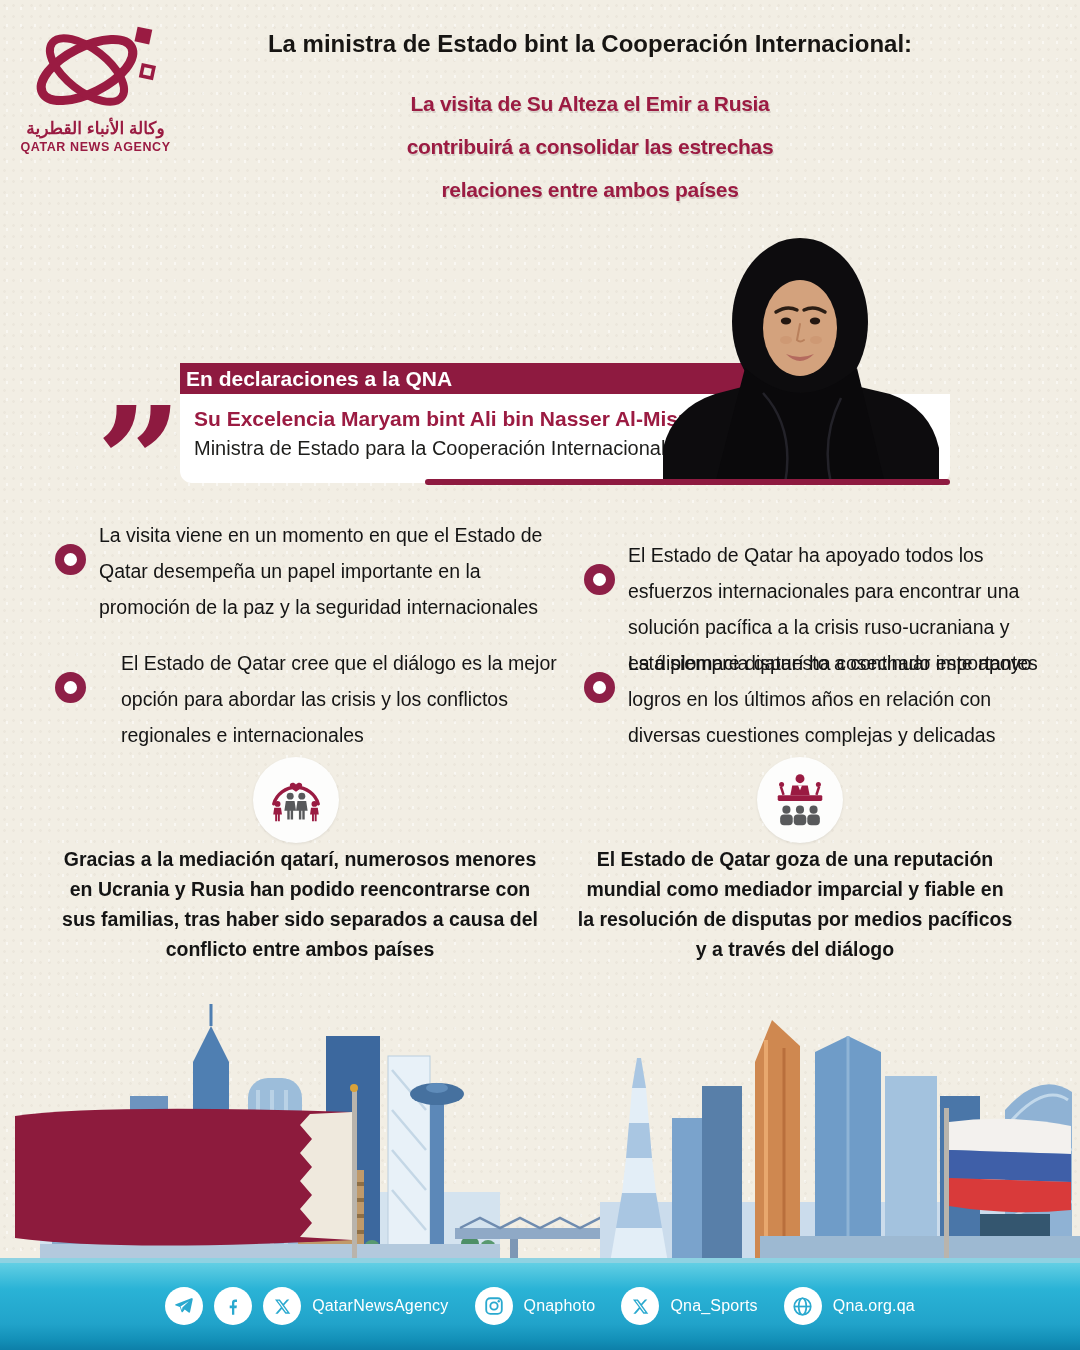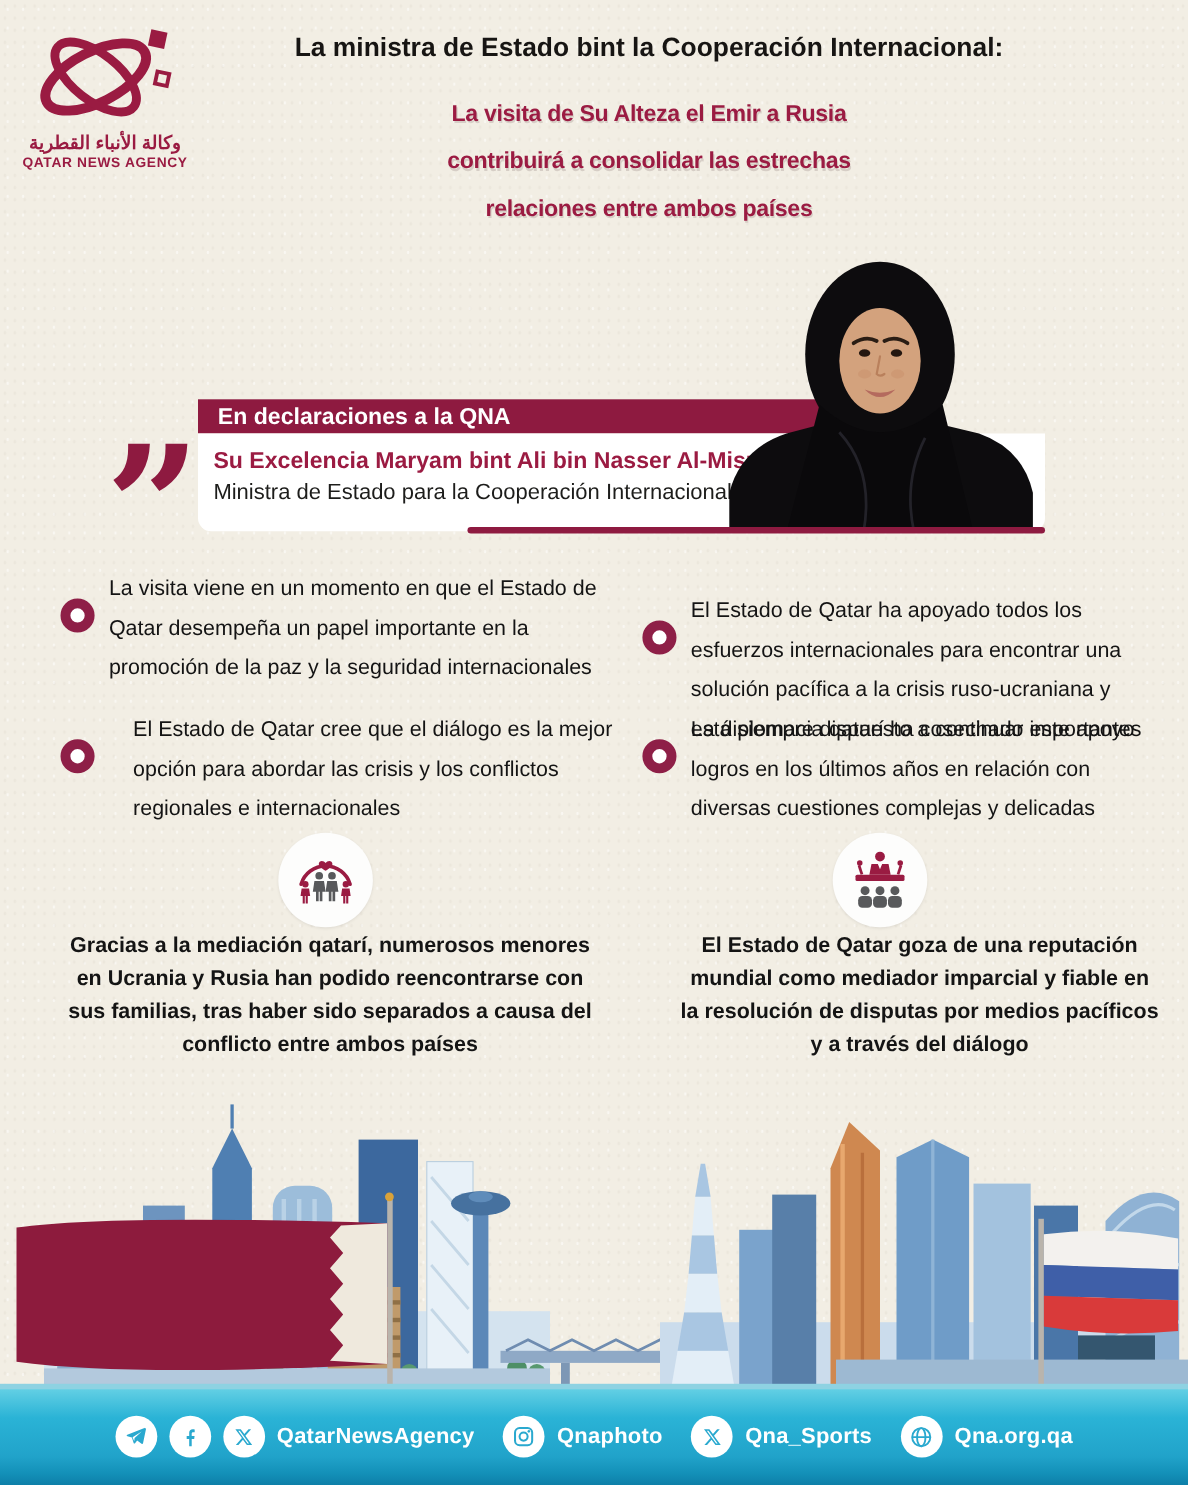--- a/index.html
+++ b/index.html
@@ -16,21 +16,21 @@
   .logo{position:absolute;left:18px;top:20px;width:155px;text-align:center;z-index:2;}
   .logo-ar{font-size:17px;font-weight:bold;color:#9a1b42;margin-top:-2px;}
   .logo-en{font-size:12.5px;font-weight:bold;color:#9a1b42;letter-spacing:.6px;margin-top:1px;}
   
   .head-wrap{position:absolute;left:150px;top:0;width:880px;text-align:center;z-index:1;}
   .kicker{margin-top:30px;font-size:24px;font-weight:bold;color:#171513;}
   .title{margin-top:24px;font-size:21px;line-height:43px;font-weight:bold;color:#9b1b42;
          letter-spacing:-.3px;text-shadow:1px 2px 0 rgba(90,60,60,.18);}
   
   .banner{position:absolute;left:180px;top:363px;width:565px;height:31px;background:#8e1a40;
-          color:#fff;font-size:21px;font-weight:bold;line-height:31px;padding-left:18px;
+          color:#fff;font-size:21px;font-weight:bold;line-height:31px;padding-left:6px;
           box-sizing:border-box;z-index:2;}
   .card{position:absolute;left:180px;top:394px;width:770px;height:89px;background:#fff;
         border-radius:0 0 12px 12px;box-sizing:border-box;padding:13px 0 0 14px;z-index:2;}
   .card-name{font-size:21px;font-weight:bold;color:#9b1b42;}
   .card-role{font-size:20px;color:#1d1d1b;margin-top:6px;}
   .card-strip{position:absolute;left:425px;top:479px;width:525px;height:6px;background:#8e1a40;
               border-radius:3px;z-index:4;}
   .photo{position:absolute;left:645px;top:228px;width:310px;height:256px;z-index:3;overflow:hidden;}
   .quote{position:absolute;left:96px;top:386px;font-family:"DejaVu Serif",serif;font-weight:bold;
          font-size:150px;line-height:1;color:#8e1a40;z-index:1;}
@@ -43,32 +43,32 @@
   .b2{left:584px;top:537px;width:465px;}
   .b3{left:55px;top:645px;width:525px;gap:22px;}
   .b4{left:584px;top:645px;width:475px;}
   
   .hicon{position:absolute;width:86px;height:86px;border-radius:50%;background:#fdfdfc;
          box-shadow:0 1px 3px rgba(0,0,0,.08);display:flex;align-items:center;justify-content:center;}
   .hicon-l{left:253px;top:757px;}
   .hicon-r{left:757px;top:757px;}
   .htext{position:absolute;font-size:19.5px;line-height:30px;color:#141414;text-align:center;font-weight:bold;}
   .h1{left:60px;top:844px;width:480px;}
-  .h2{left:617px;top:844px;width:438px;}
+  .h2{left:576px;top:844px;width:438px;}
   
   .skyline{position:absolute;left:0;top:1000px;width:1080px;height:270px;z-index:1;}
   .water{position:absolute;left:0;top:1263px;width:1080px;height:87px;z-index:2;
          background:linear-gradient(#62cfe4,#2ab3d6 30%,#21a3ca 70%,#1390b8 88%,#0d7fa8);}
   
   .social{position:absolute;left:0;top:1287px;width:1080px;display:flex;justify-content:center;
           align-items:center;gap:26px;z-index:3;}
   .sgroup{display:flex;align-items:center;gap:11px;}
   .sc{width:38px;height:38px;border-radius:50%;background:#fff;display:flex;align-items:center;
       justify-content:center;}
-  .slabel{color:#fff;font-size:20px;font-weight:bold;letter-spacing:.2px;}
+  .slabel{color:#fff;font-size:16px;font-weight:normal;letter-spacing:.2px;}
 </style>
 </head>
 <body>
 
 <div class="page">
 
   <div class="logo">
     <svg width="150" height="96" viewBox="0 0 150 96">
       <g fill="none" stroke="#9a1b42">
         <ellipse cx="66" cy="50" rx="50" ry="23" stroke-width="9" transform="rotate(-27 66 50)"></ellipse>

